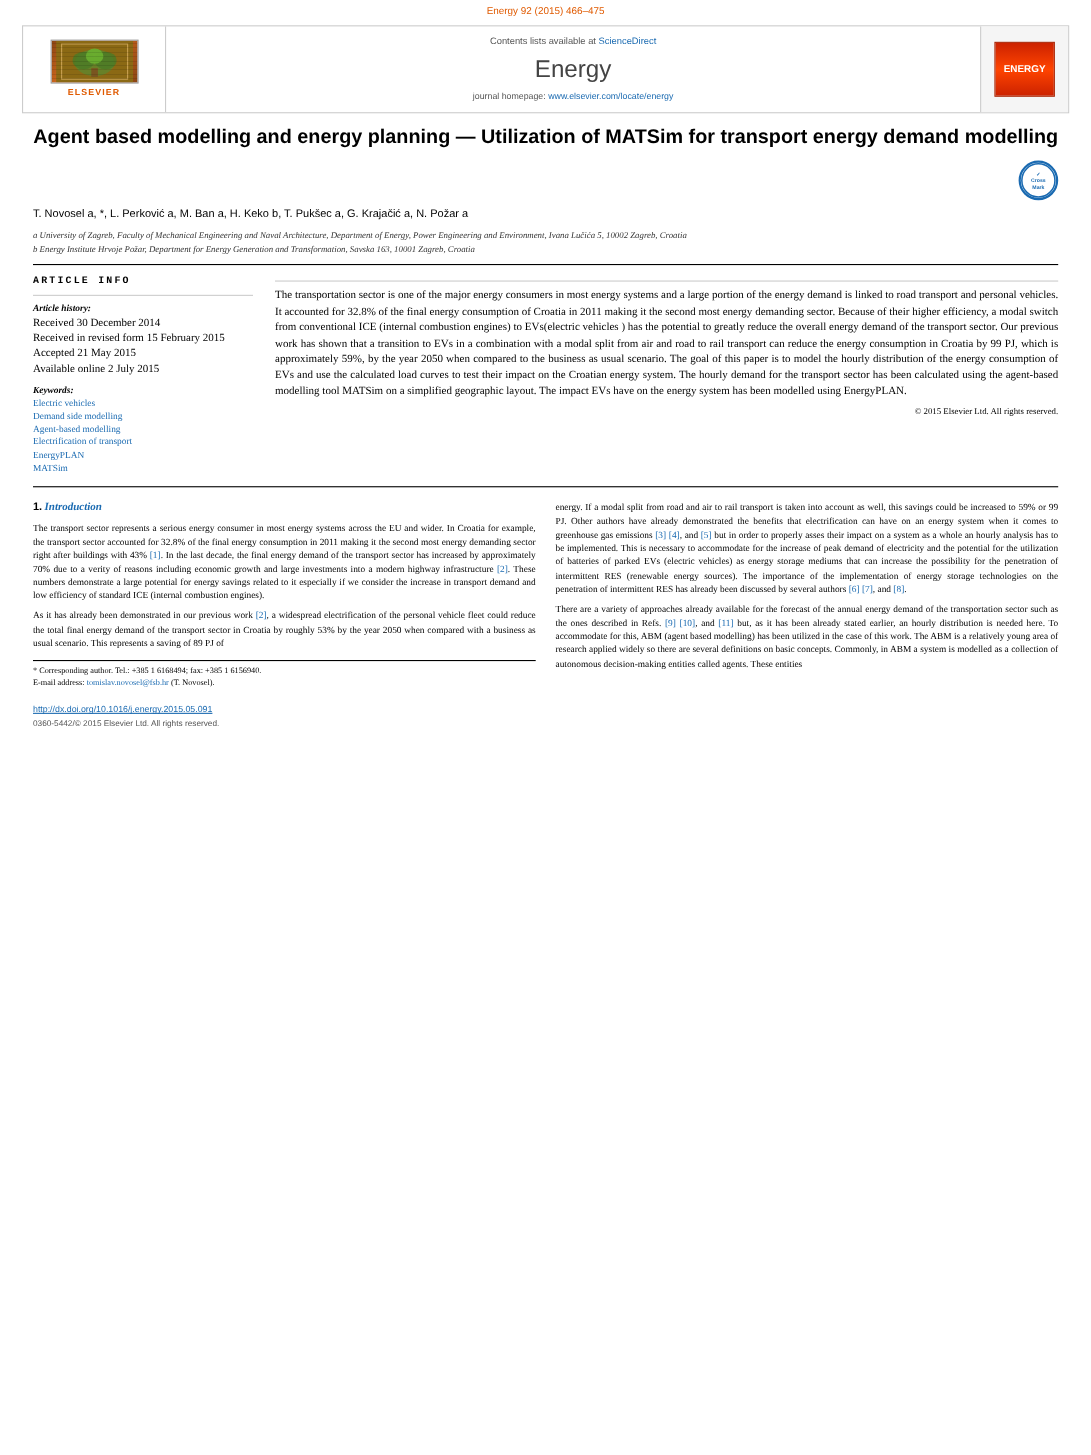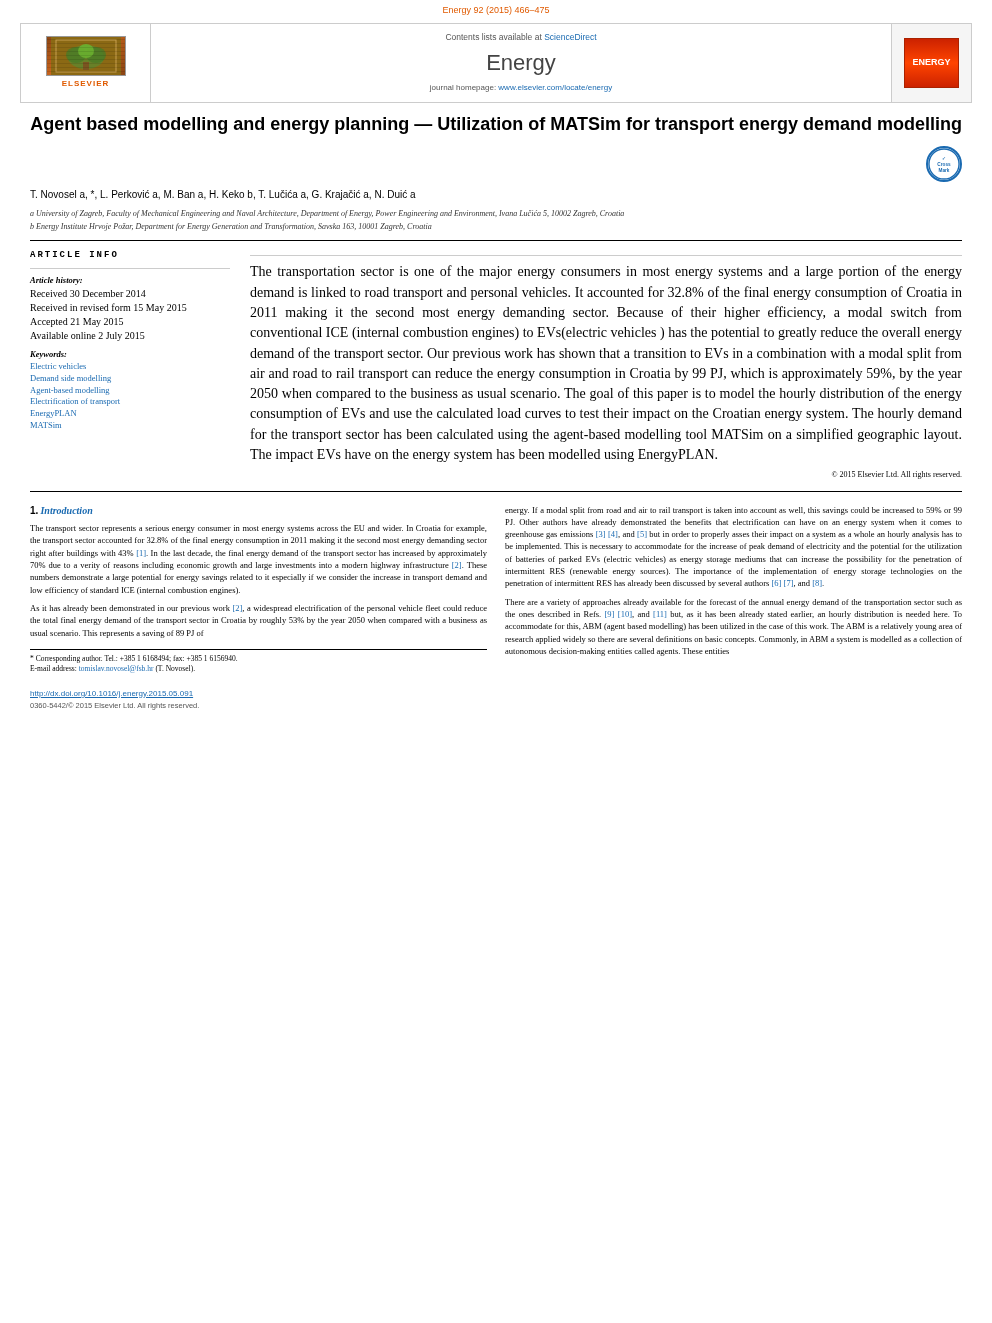--- a/index.html
+++ b/index.html
@@ -252,21 +252,21 @@
       font-family: 'Times New Roman', serif;
     }
 
     .keyword-item {
       font-size: 8.5px;
       font-family: 'Times New Roman', serif;
       color: #1a6ab1;
     }
 
     .abstract-text {
-      font-size: 14px;
+      font-size: 10px;
       font-family: 'Times New Roman', serif;
       text-align: justify;
       line-height: 1.45;
       color: #000;
     }
 
     .copyright-line {
       font-size: 8px;
       font-family: 'Times New Roman', serif;
       text-align: right;
@@ -403,35 +403,35 @@
         <svg width="34" height="34" viewBox="0 0 34 34">
           <circle cx="17" cy="17" r="16" fill="none" stroke="#1a6ab1" stroke-width="1.5"></circle>
           <text x="17" y="13" text-anchor="middle" font-size="5" fill="#1a6ab1" font-family="Arial">✓</text>
           <text x="17" y="19" text-anchor="middle" font-size="5" fill="#1a6ab1" font-family="Arial" font-weight="bold">Cross</text>
           <text x="17" y="25" text-anchor="middle" font-size="5" fill="#1a6ab1" font-family="Arial" font-weight="bold">Mark</text>
         </svg>
       </div>
     </div>
   </div>
 
-  <div class="authors-line">T. Novosel a, *, L. Perković a, M. Ban a, H. Keko b, T. Lučića a, G. Krajačić a, N. Duić a</div>
+  <div class="authors-line">T. Novosel a, *, L. Perković a, M. Ban a, H. Keko b, T. Pukšec a, G. Krajačić a, N. Požar a</div>
 
   <div class="affiliation-block">a University of Zagreb, Faculty of Mechanical Engineering and Naval Architecture, Department of Energy, Power Engineering and Environment, Ivana Lučića 5, 10002 Zagreb, Croatia</div>
   <div class="affiliation-block">b Energy Institute Hrvoje Požar, Department for Energy Generation and Transformation, Savska 163, 10001 Zagreb, Croatia</div>
 
   <hr class="divider-line">
 
   <div class="two-column-section">
     <div class="article-info-col">
       <div class="col-header">ARTICLE INFO</div>
       <hr class="thin-divider">
       <div class="article-info-section">
         <div class="info-label">Article history:</div>
         <div class="info-line">Received 30 December 2014</div>
-        <div class="info-line">Received in revised form 15 May 2015</div>
+        <div class="info-line">Received in revised form 15 February 2015</div>
         <div class="info-line">Accepted 21 May 2015</div>
         <div class="info-line">Available online 2 July 2015</div>
       </div>
       <div class="keywords-section">
         <div class="keywords-label">Keywords:</div>
         <div class="keyword-item">Electric vehicles</div>
         <div class="keyword-item">Demand side modelling</div>
         <div class="keyword-item">Agent-based modelling</div>
         <div class="keyword-item">Electrification of transport</div>
         <div class="keyword-item">EnergyPLAN</div>

